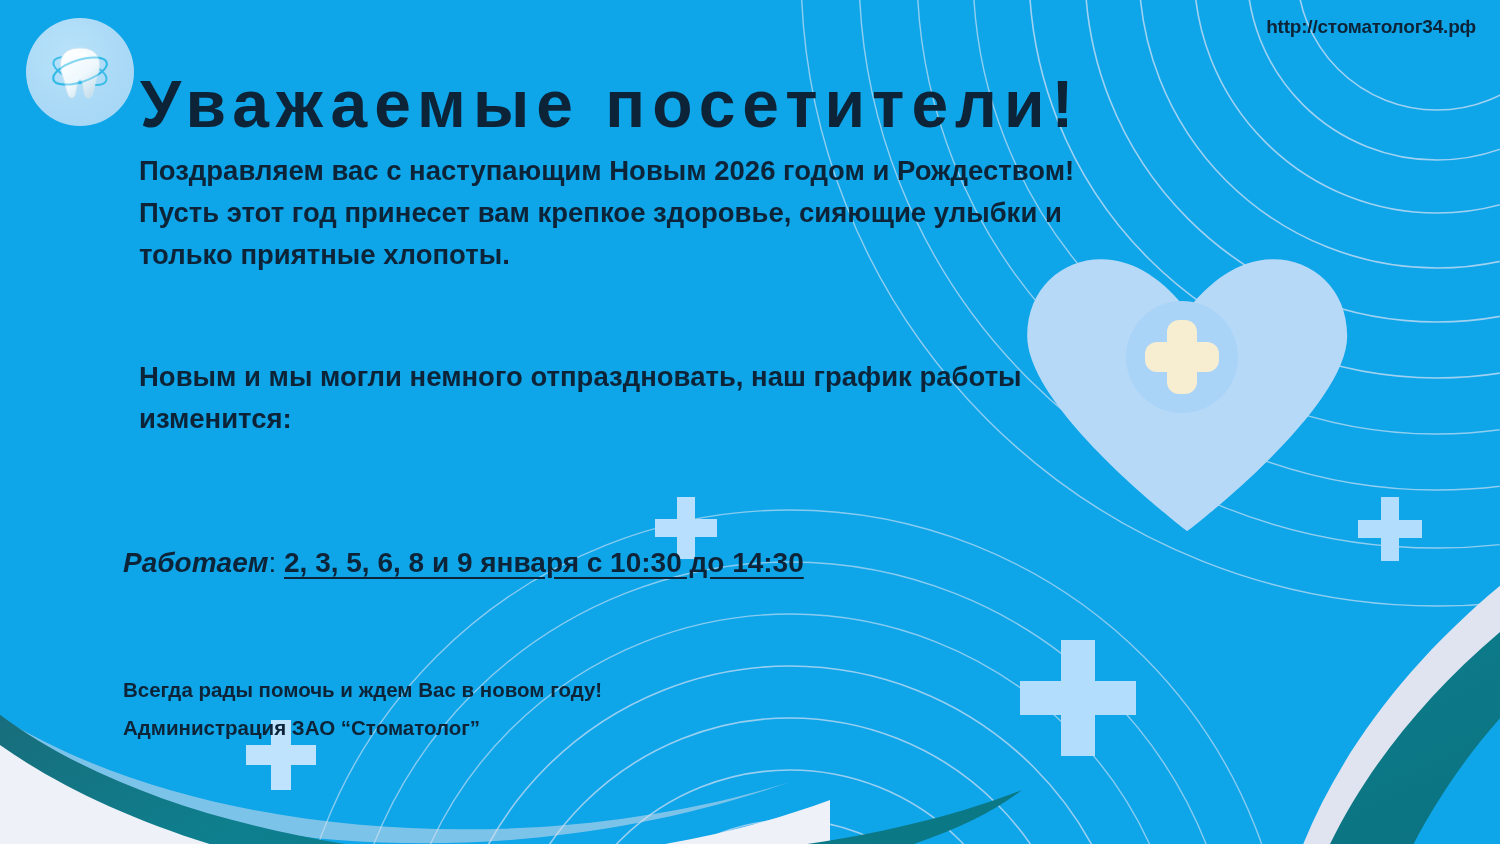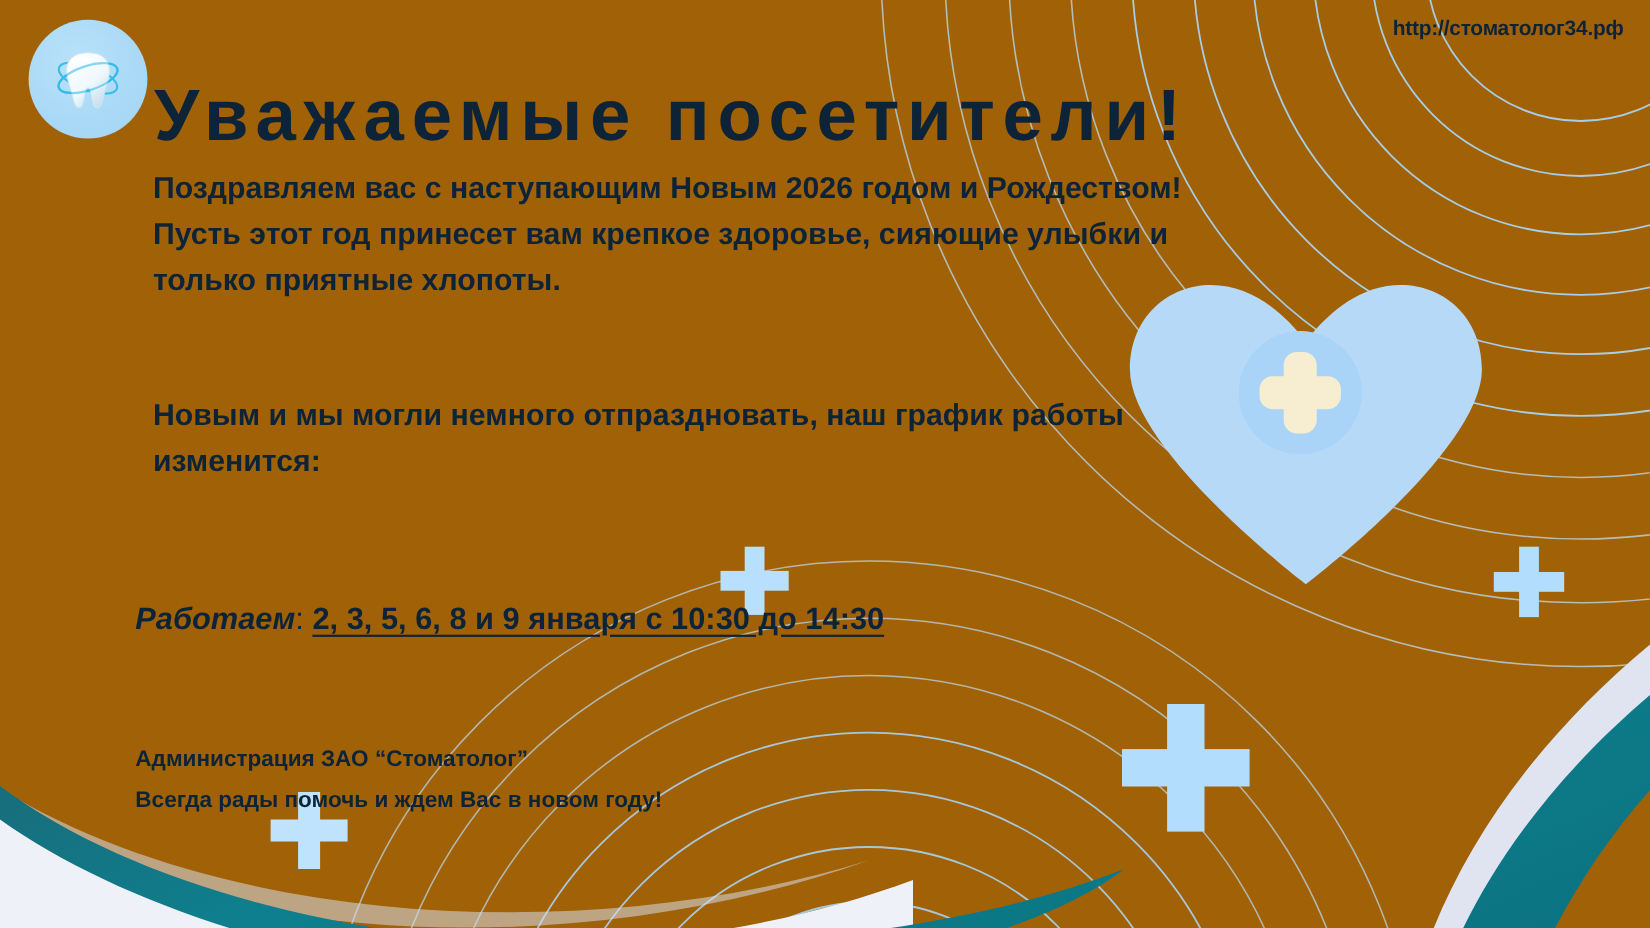--- a/index.html
+++ b/index.html
@@ -5,21 +5,21 @@
   html, body {
     margin: 0;
     padding: 0;
     background: #ffffff;
   }
   #slide {
     position: relative;
     width: 1500px;
     height: 844px;
     overflow: hidden;
-    background: #a16207;
+    background: #0ea5e9;
     font-family: "Liberation Sans", sans-serif;
     color: #0d2438;
   }
 
   
   .deco {
     position: absolute;
     inset: 0;
     pointer-events: none;
   }
@@ -267,18 +267,18 @@
 
     <div class="gap-1"></div>
 
     <div class="schedule-line">
       <span class="schedule-label">Работаем</span><span class="schedule-sep">: </span><span class="schedule-value">2, 3, 5, 6, 8 и 9 января с 10:30 до 14:30</span>
     </div>
 
     <div class="gap-4"></div>
 
     <div id="signoff">
+      <div class="sign-line">Всегда рады помочь и ждем Вас в новом году!</div>
       <div class="sign-line">Администрация ЗАО “Стоматолог”</div>
-      <div class="sign-line">Всегда рады помочь и ждем Вас в новом году!</div>
     </div>
   </div>
 
 </div>
 
 </body></html>

